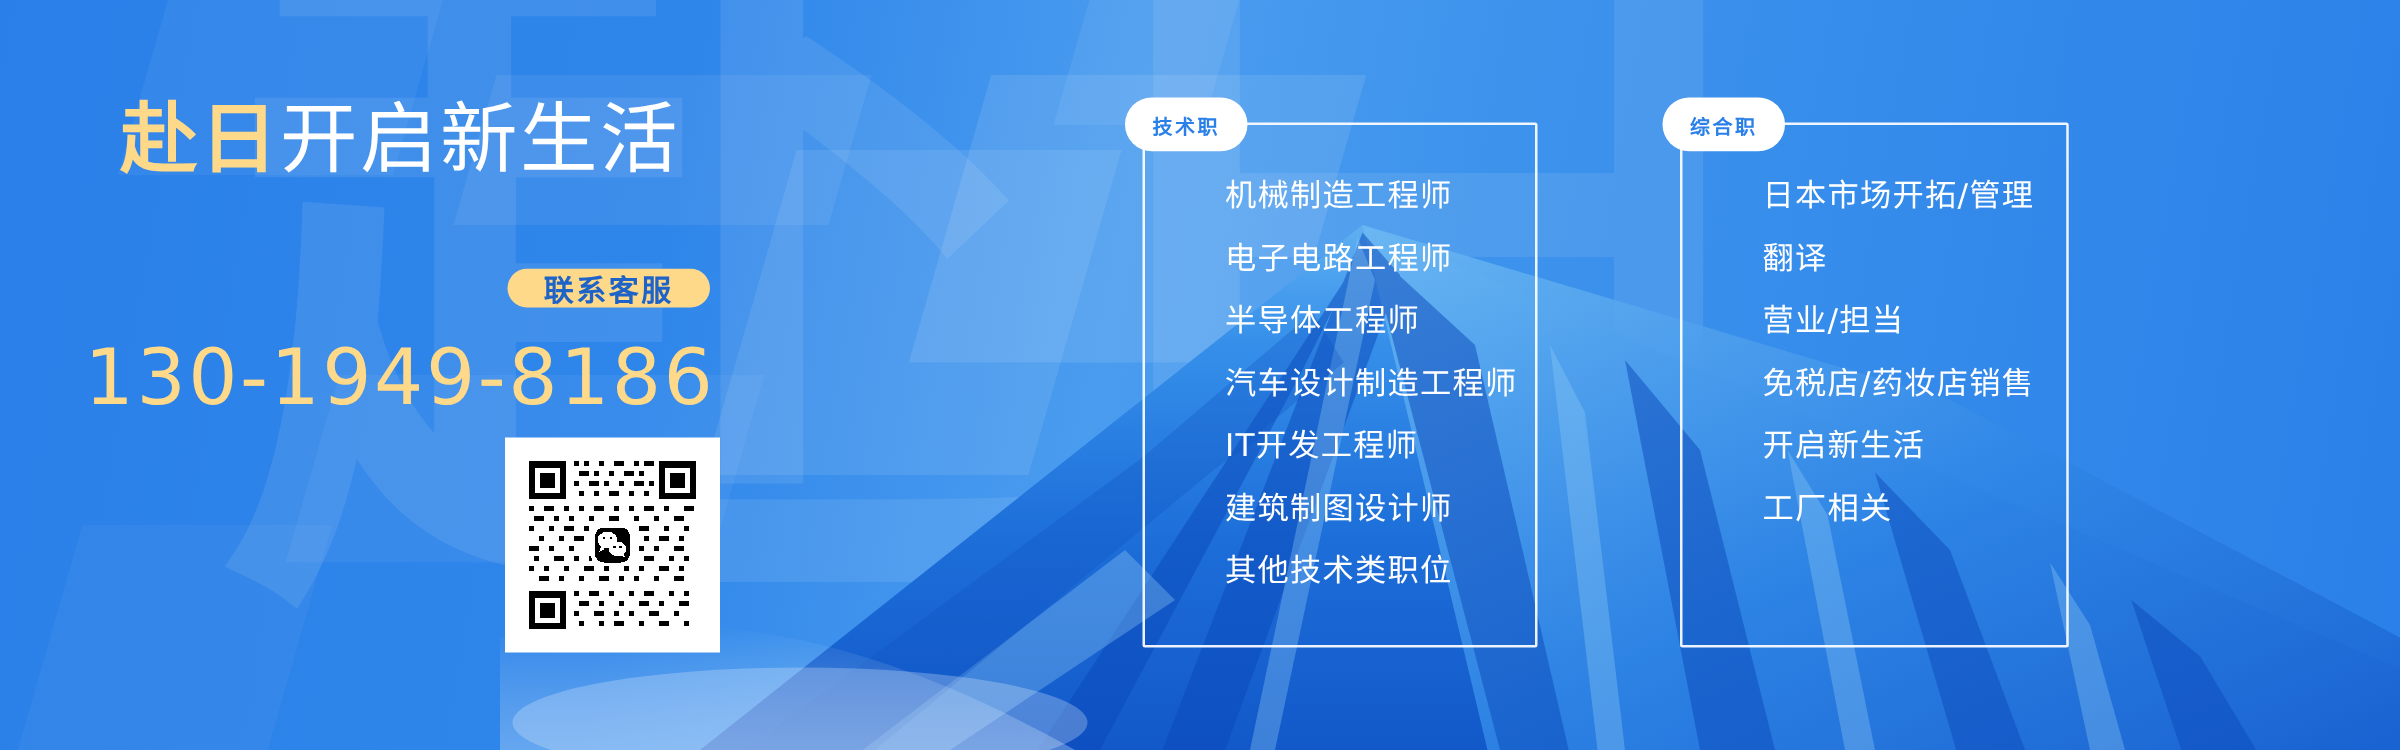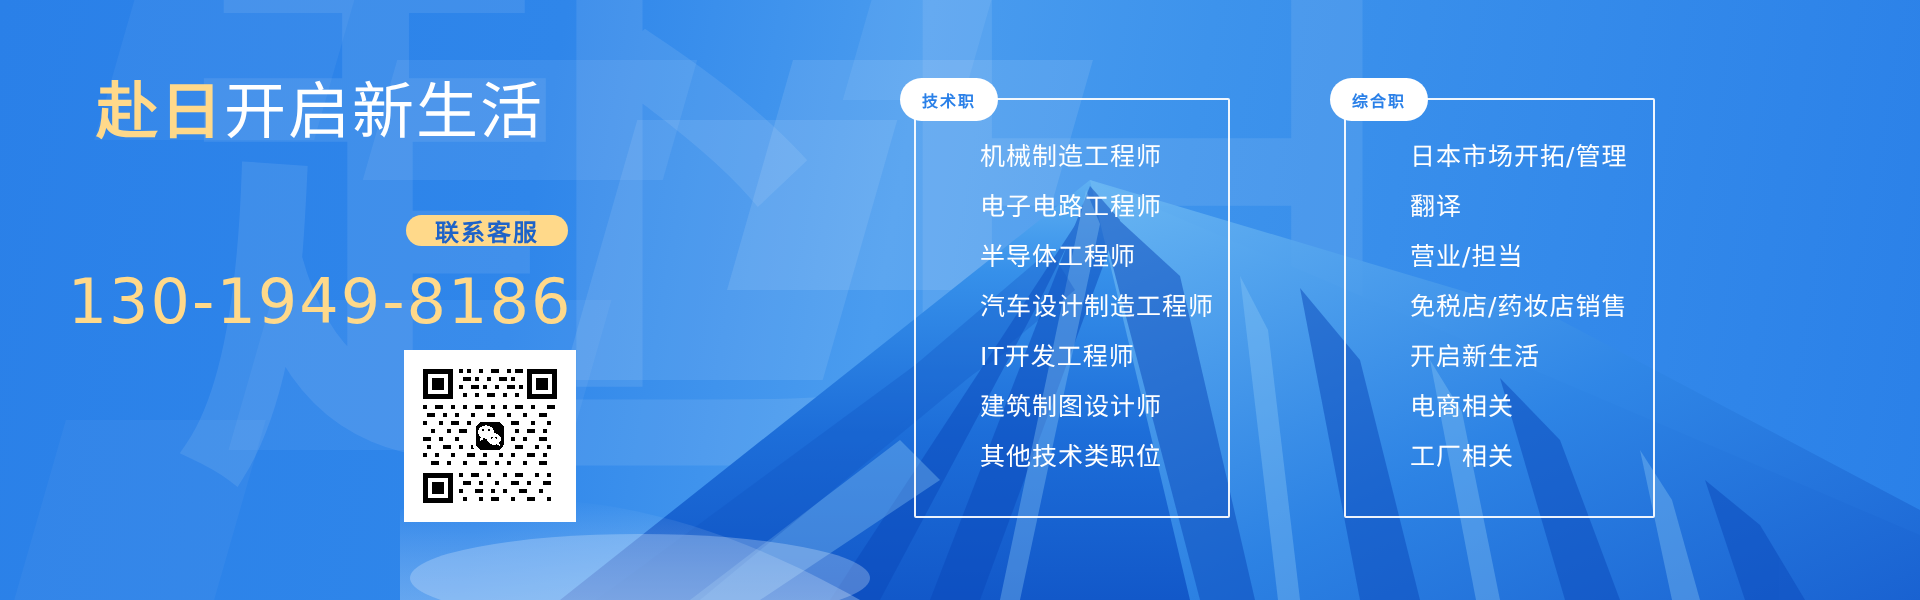--- a/index.html
+++ b/index.html
@@ -413,18 +413,17 @@
 
   <div class="job-col general">
     <div class="job-box"></div>
     <div class="job-badge">综合职</div>
     <ul class="job-list">
       <li>日本市场开拓/管理</li>
       <li>翻译</li>
       <li>营业/担当</li>
       <li>免税店/药妆店销售</li>
       <li>开启新生活</li>
-      <li>电商相关</li>
       <li>工厂相关</li>
     </ul>
   </div>
 
 </div>
 
 </body></html>

